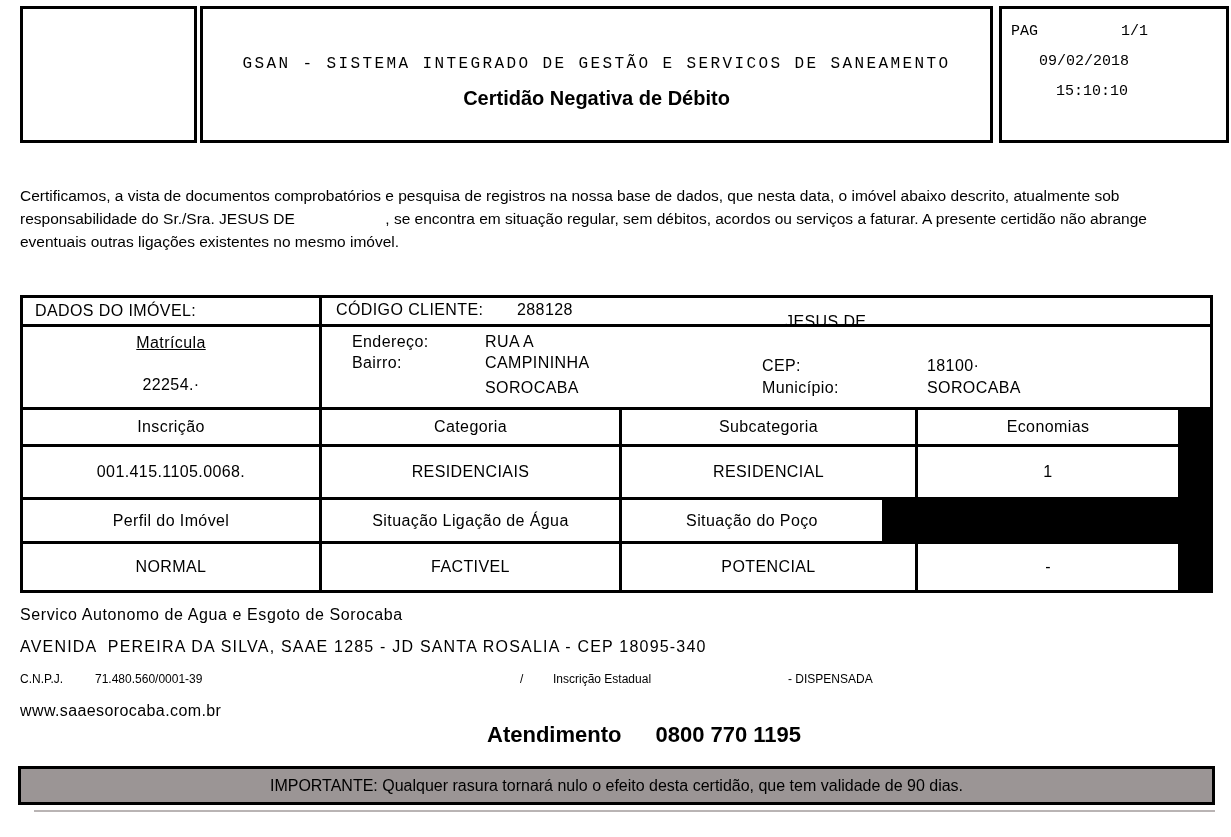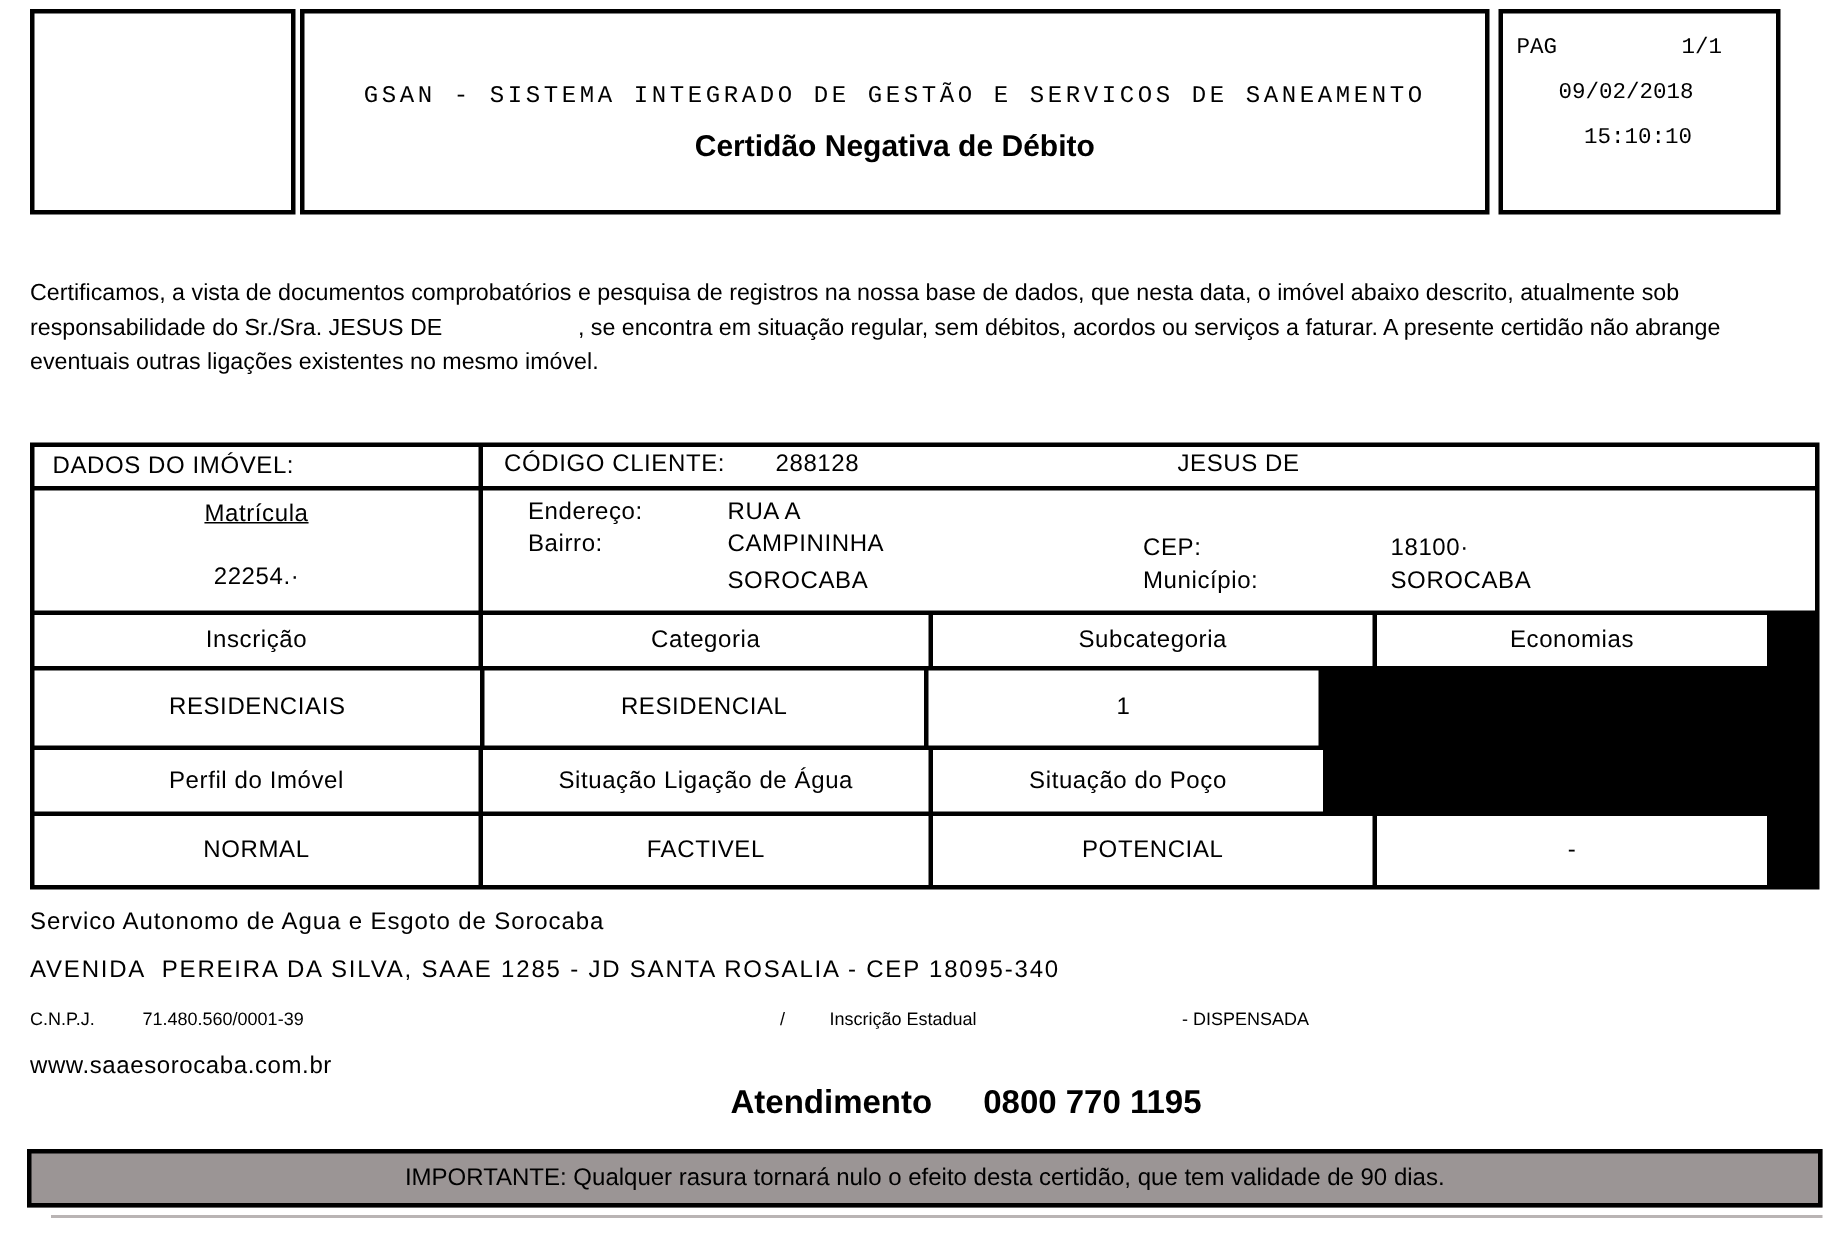--- a/index.html
+++ b/index.html
@@ -9,21 +9,21 @@
     font-family:"Liberation Sans", sans-serif; color:#000;
     overflow:hidden;
   }
   .mono { font-family:"Liberation Mono", "DejaVu Sans Mono", monospace; }
 
   
   .logo-box { position:absolute; left:20px; top:6px; width:177px; height:137px; border:3px solid #000; background:#fff; }
   .title-box { position:absolute; left:200px; top:6px; width:793px; height:137px; border:3px solid #000; background:#fff; text-align:center; }
   .sys-title { margin-top:46px; font-size:16px; letter-spacing:2.4px; white-space:pre; }
   .doc-title { margin-top:14px; font-size:20px; font-weight:bold; }
-  .page-box { position:absolute; left:999px; top:6px; width:188px; height:137px; border:3px solid #000; background:#fff; font-size:15px; }
+  .page-box { position:absolute; left:999px; top:6px; width:230px; height:137px; border:3px solid #000; background:#fff; font-size:15px; }
   .page-box span { position:absolute; white-space:pre; }
   .pag-label { left:9px; top:14px; }
   .pag-num   { left:119px; top:14px; }
   .pag-date  { left:37px; top:44px; }
   .pag-time  { left:54px; top:74px; }
 
   
   .cert-par { position:absolute; left:20px; top:184px; width:1200px; font-size:15.5px; line-height:23px; }
   .cert-par div { white-space:pre; }
 
@@ -87,21 +87,21 @@
 
 <div class="doc-table">
 
   <div class="trow">
     <div class="tcell c1 r1">
       <span class="row1-label">DADOS DO IMÓVEL:</span>
     </div>
     <div class="tcell cwide r1">
       <span class="abs" style="left:14px; top:3px;">CÓDIGO CLIENTE:</span>
       <span class="abs" style="left:195px; top:3px;">288128</span>
-      <span class="abs" style="left:463px; top:3px;text-align:right;">JESUS DE</span>
+      <span class="abs" style="left:463px; top:15px;text-align:right;">JESUS DE</span>
     </div>
   </div>
 
   <div class="trow">
     <div class="tcell c1 r2">
       <span class="abs" style="left:0; top:7px; width:100%; text-align:center;text-decoration:underline;">Matrícula</span>
       <span class="abs" style="left:0; top:49px; width:100%; text-align:center;">22254.·</span>
     </div>
     <div class="tcell cwide r2">
       <span class="abs" style="left:30px;  top:6px;">Endereço:</span>
@@ -118,20 +118,21 @@
   </div>
 
   <div class="trow">
     <div class="tcell c1 r3 cell-center">Inscrição</div>
     <div class="tcell c2 r3 cell-center">Categoria</div>
     <div class="tcell c3 r3 cell-center">Subcategoria</div>
     <div class="tcell c4 r3 cell-center">Economias</div>
   </div>
 
   <div class="trow">
+    <div class="tcell c1 r4 cell-center">001.415.1105.0068.</div>
     <div class="tcell c2 r4 cell-center">RESIDENCIAIS</div>
     <div class="tcell c3 r4 cell-center">RESIDENCIAL</div>
     <div class="tcell c4 r4 cell-center">1</div>
   </div>
 
   <div class="trow">
     <div class="tcell c1 r5 cell-center">Perfil do Imóvel</div>
     <div class="tcell c2 r5 cell-center">Situação Ligação de Água</div>
     <div class="tcell c4 r5 cell-center">Situação do Poço</div>
   </div>

